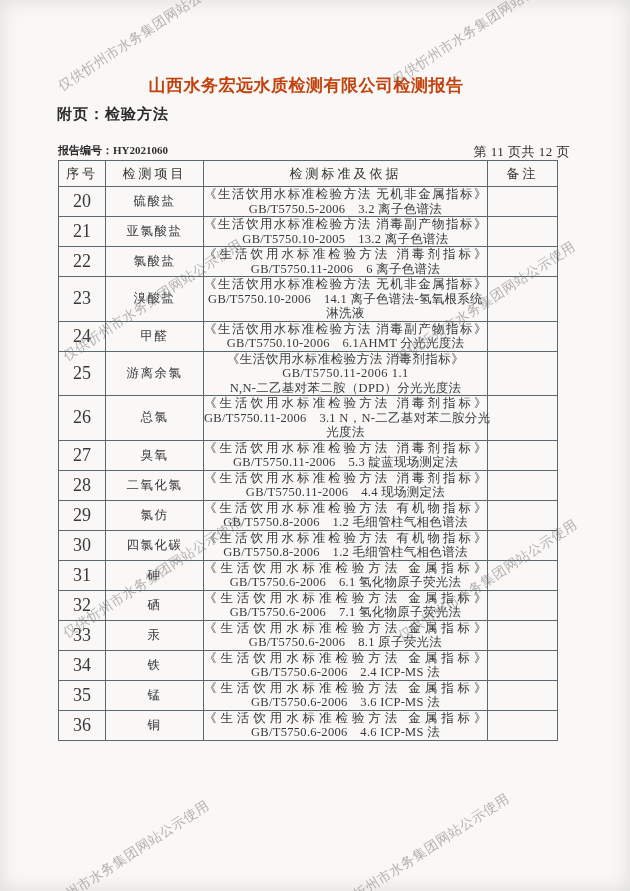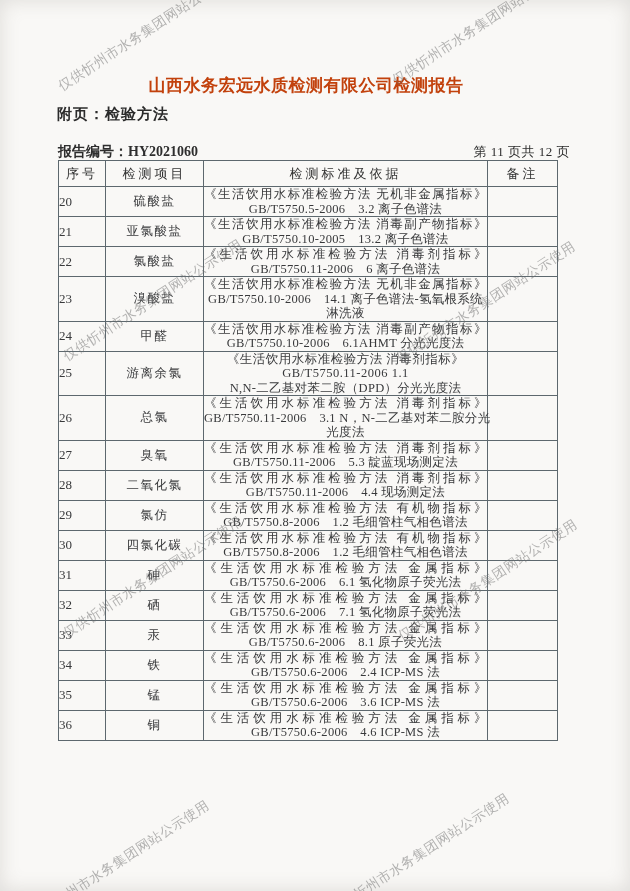--- a/index.html
+++ b/index.html
@@ -43,21 +43,21 @@
     position:absolute;
     left:57px;top:105px;
     font-size:15px;
     font-weight:bold;
     letter-spacing:1px;
     color:#2b2b2b;
   }
   .report-no{
     position:absolute;
     left:58px;top:143px;
-    font-size:14px;
+    font-size:11px;
     font-weight:bold;
     color:#2e2e2e;
   }
   .page-ind{
     position:absolute;
     right:60px;top:143px;
     font-size:13px;
     color:#2e2e2e;
     letter-spacing:.5px;
   }
@@ -77,21 +77,21 @@
   }
   table.methods thead th{
     height:25px;
     font-weight:normal;
     letter-spacing:3px;
     text-align:center;
     font-size:13px;
     color:#333;
     margin-top:16px;
   }
-  td.c-seq{text-align:left;font-size:13px;}
+  td.c-seq{text-align:center;font-size:18px;}
   td.c-item{text-align:center;letter-spacing:1.5px;}
   td.c-std{padding:1px 6px 2px 7px;vertical-align:middle;}
   td.c-std .line{
     line-height:14.5px;
     white-space:nowrap;
     letter-spacing:.3px;
   }
   td.c-std .line.jus{
     text-align:justify;
     text-align-last:justify;

